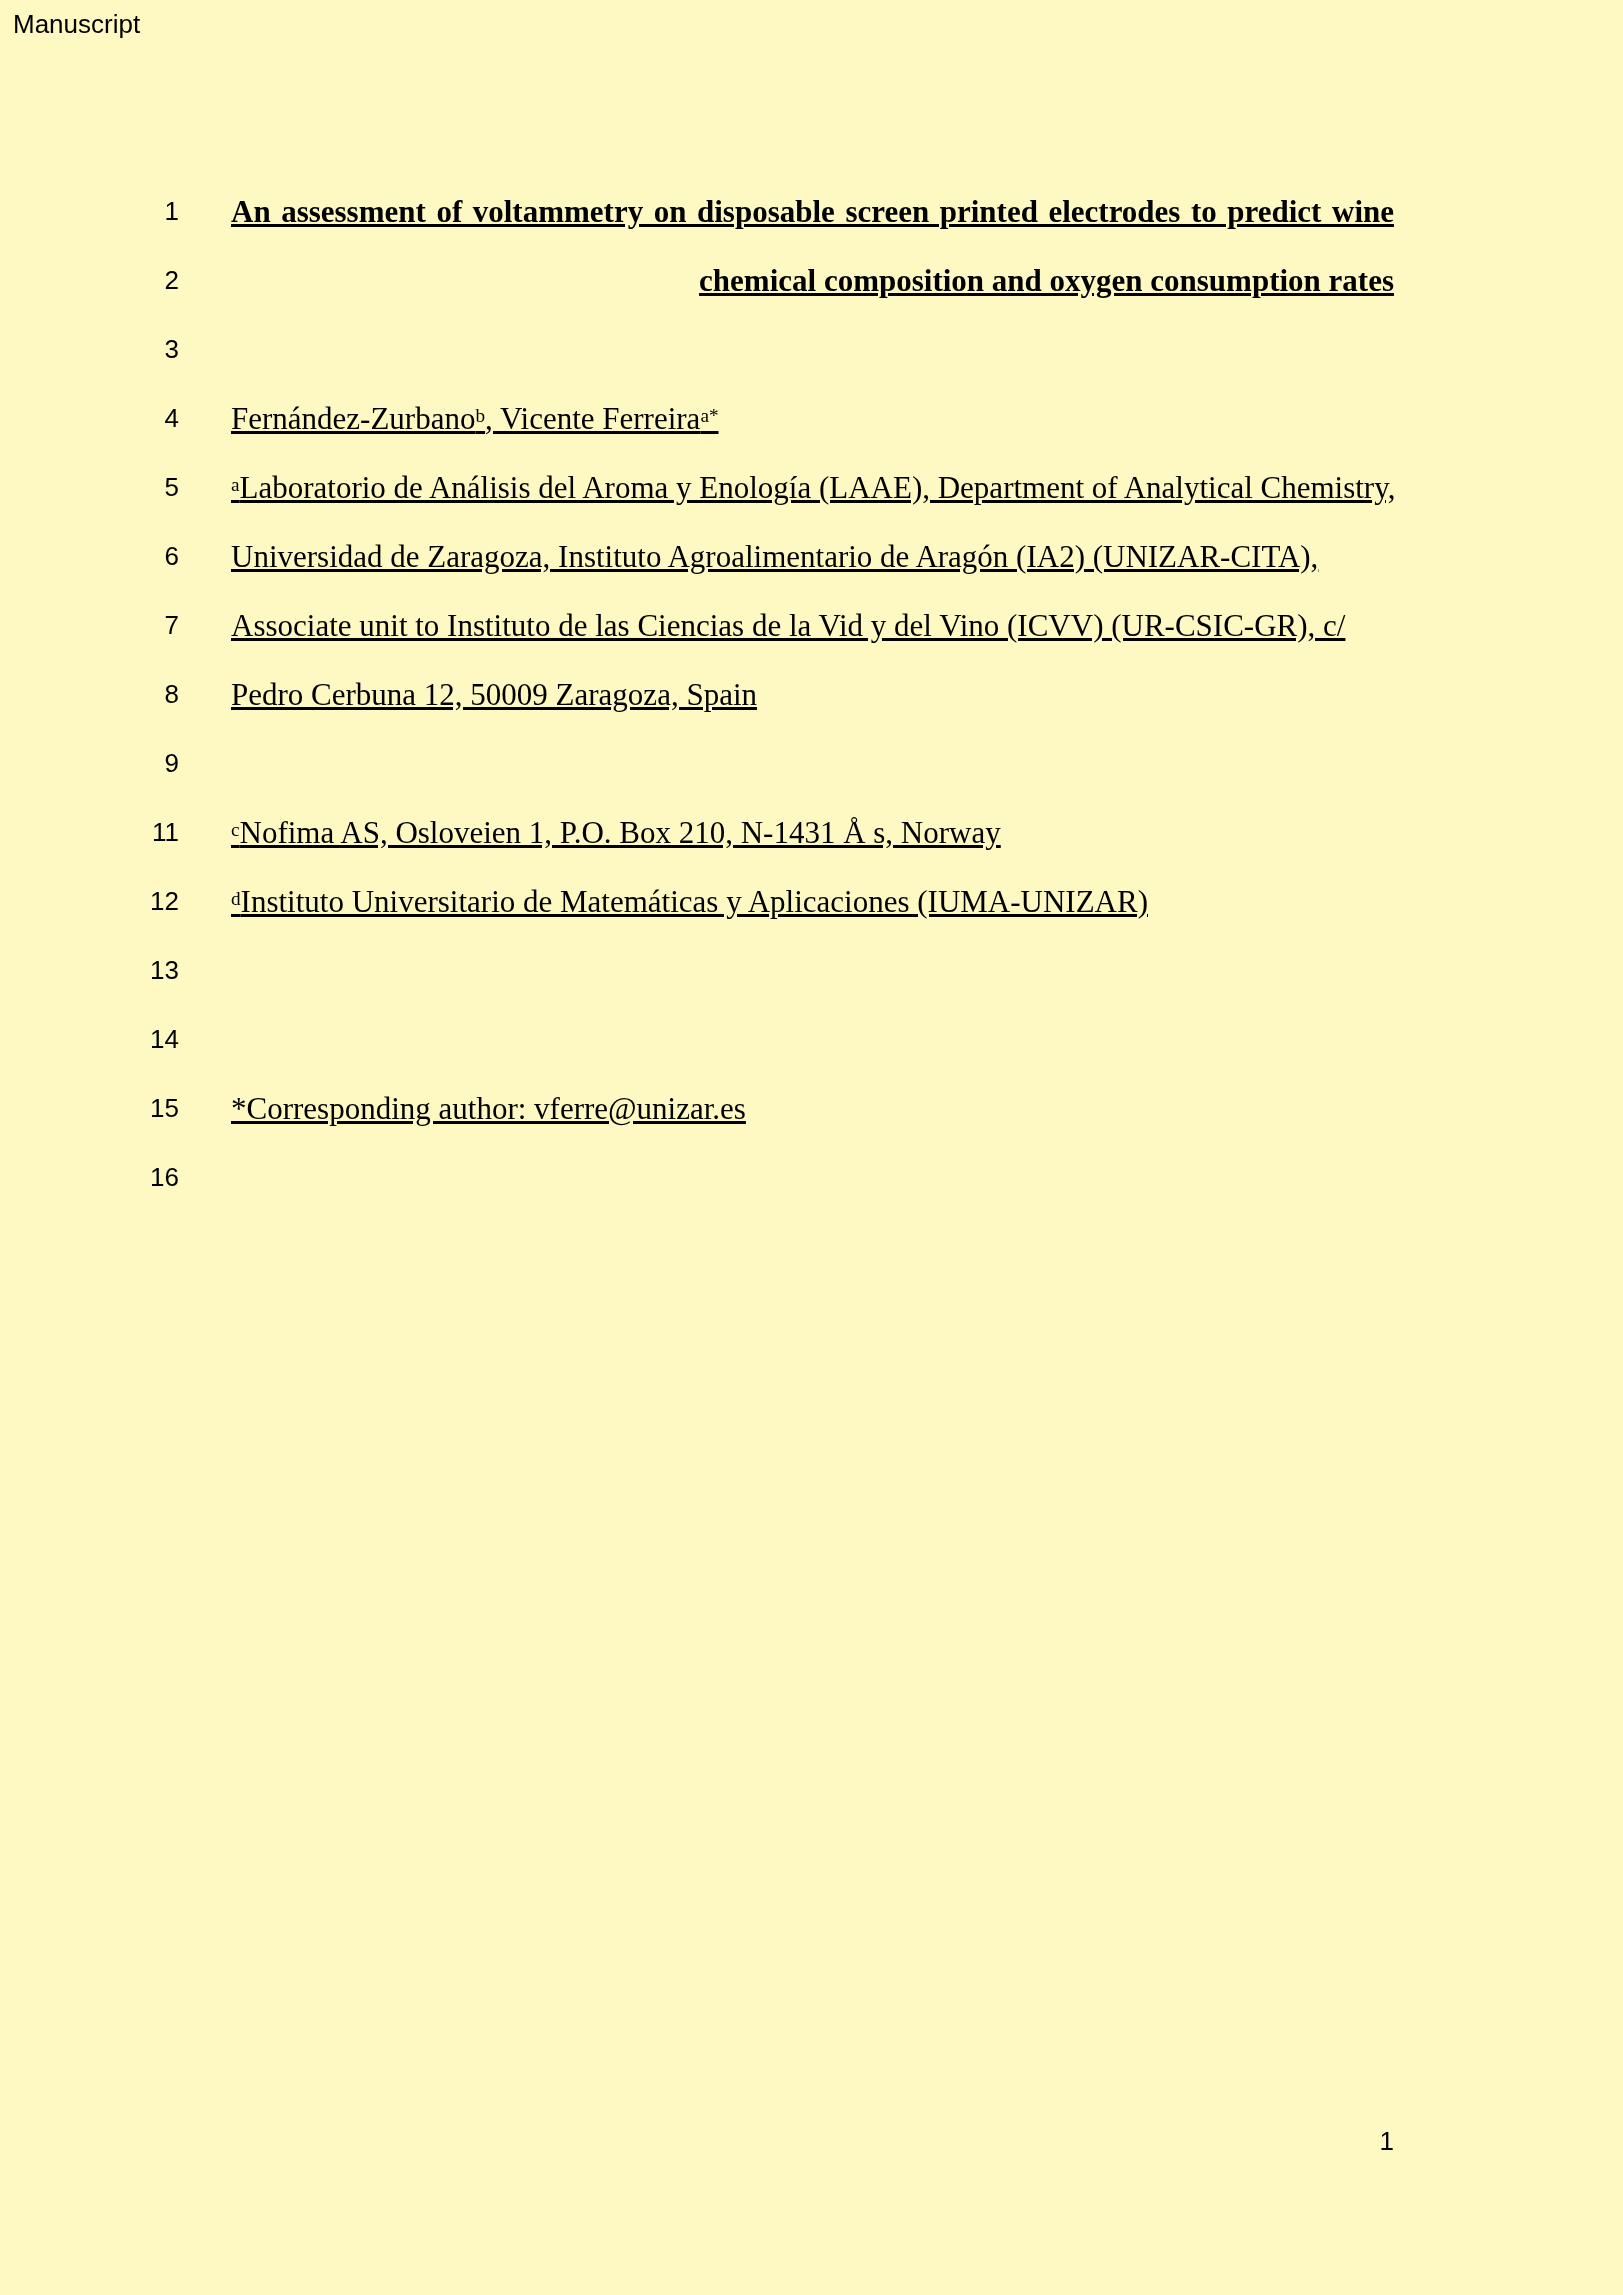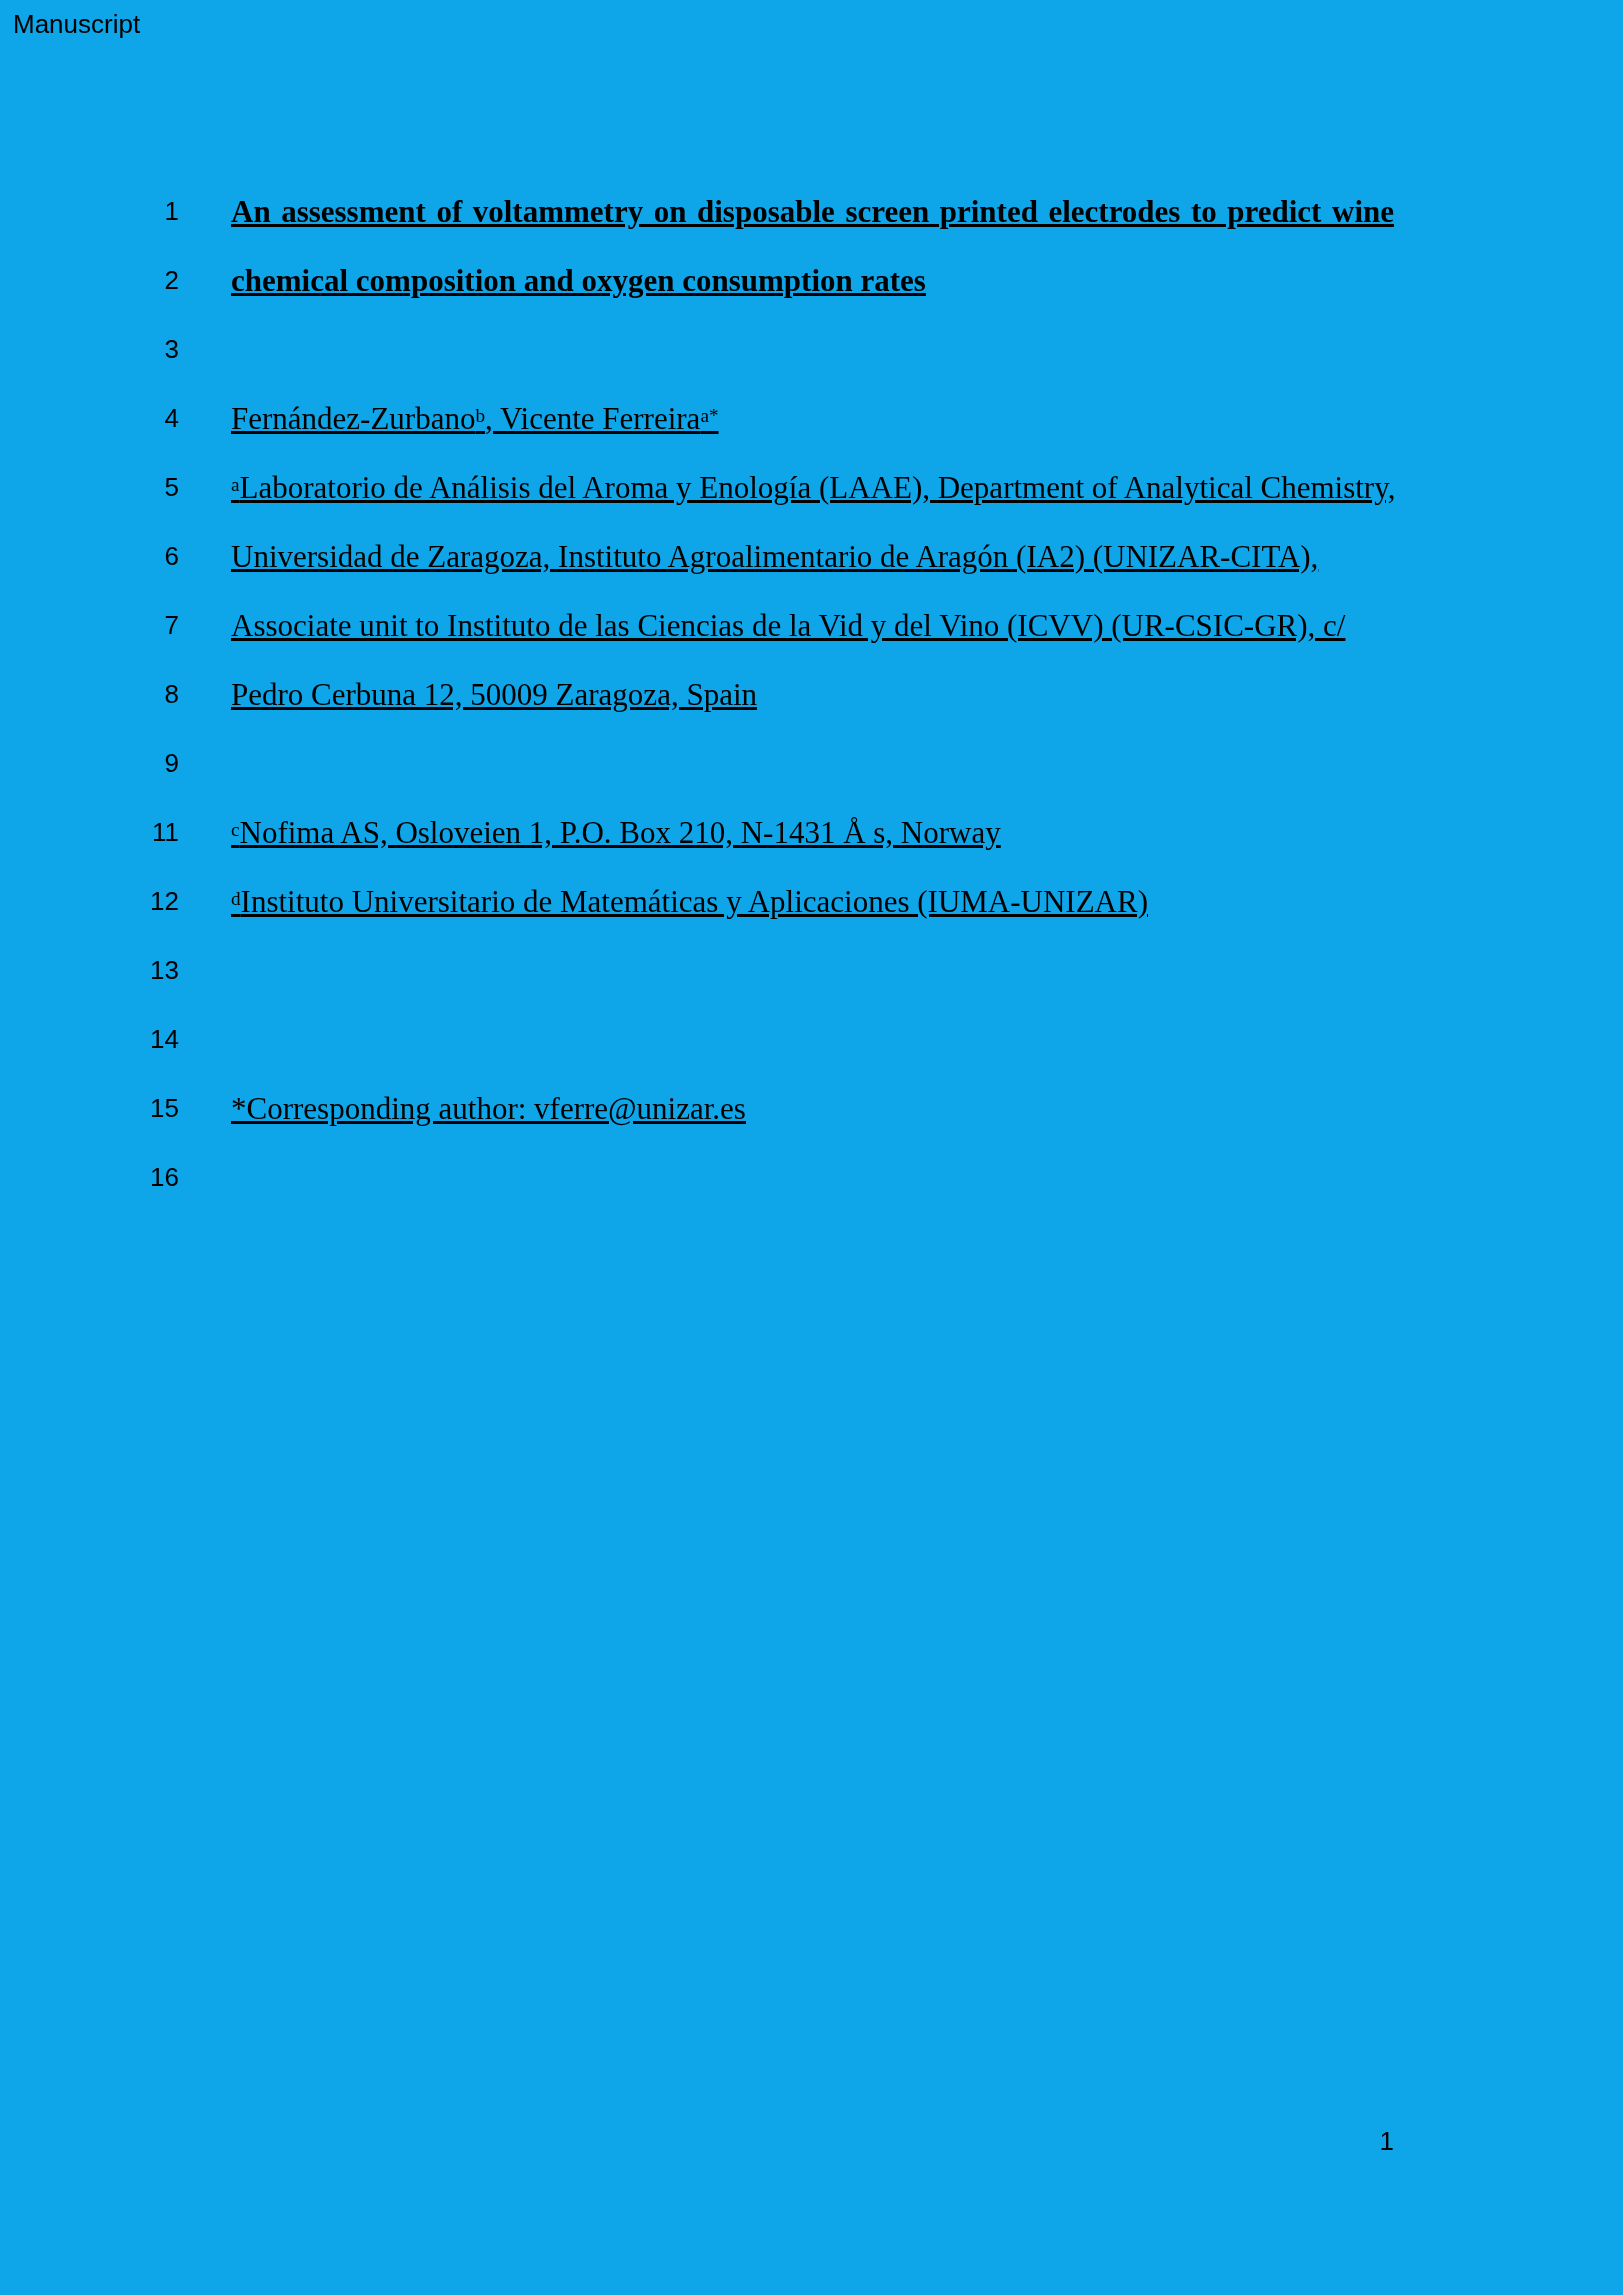--- a/index.html
+++ b/index.html
@@ -1,20 +1,20 @@
 <!DOCTYPE html>
 <html style="font-size:10.5px"><head>
 <meta charset="utf-8">
 <style>
   html,body{margin:0;padding:0;background:#ffffff;}
   .page{
     position:relative;
     width:1623px;
     height:2295px;
-    background:#0ea5e9;
+    background:#fef9c3;
     color:#000000;
     overflow:hidden;
     font-family:"Liberation Serif", serif;
   }
   .manuscript-label{
     position:absolute;
     left:13px;
     top:9.2px;
     font-family:"Liberation Sans", sans-serif;
     font-size:26px;
@@ -48,21 +48,21 @@
     left:231px;
     top:0;
     width:1163px;
     font-family:"Liberation Serif", serif;
     font-size:31px;
     line-height:69px;
     color:#000000;
     white-space:nowrap;
     text-decoration:underline;
   }
-  .line-text.bold{font-weight:bold;}
+  .line-text.bold{font-weight:bold;text-align:right;}
   .line-text.justify{
     white-space:normal;
     text-align:justify;
     text-align-last:justify;
   }
   .line-text sup{
     font-size:0.62em;
     line-height:0;
     vertical-align:0.38em;
   }

